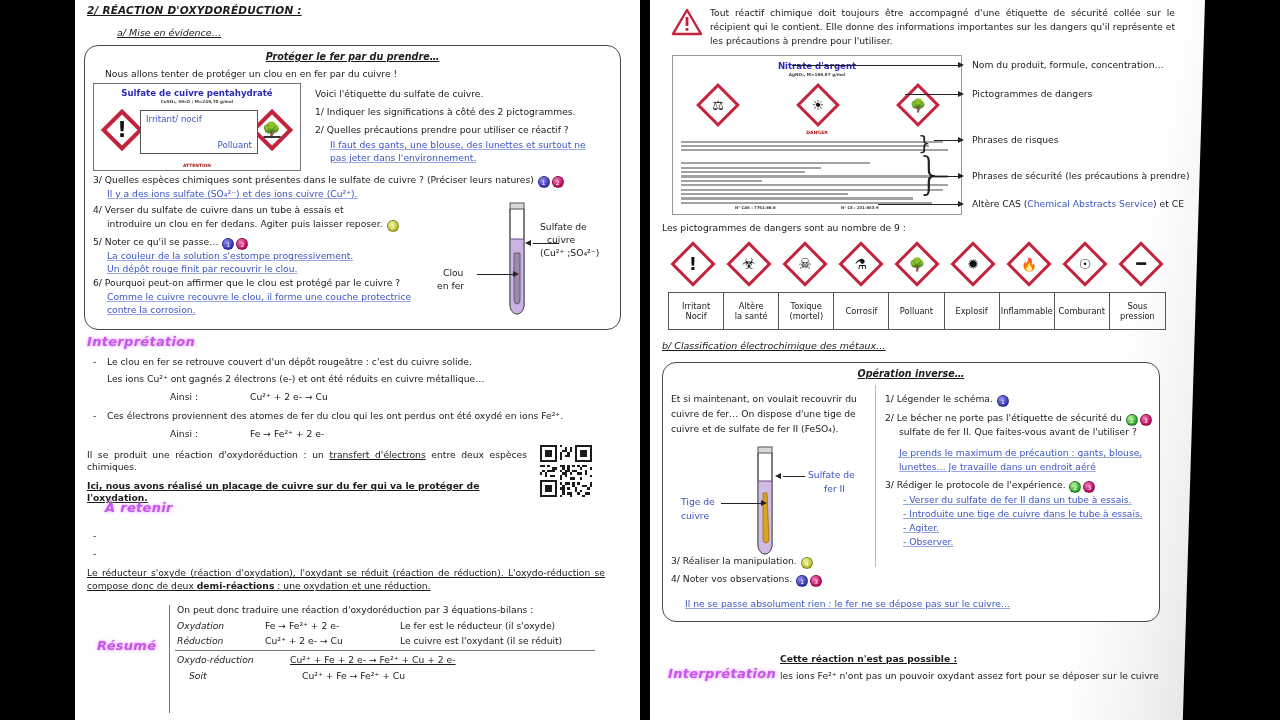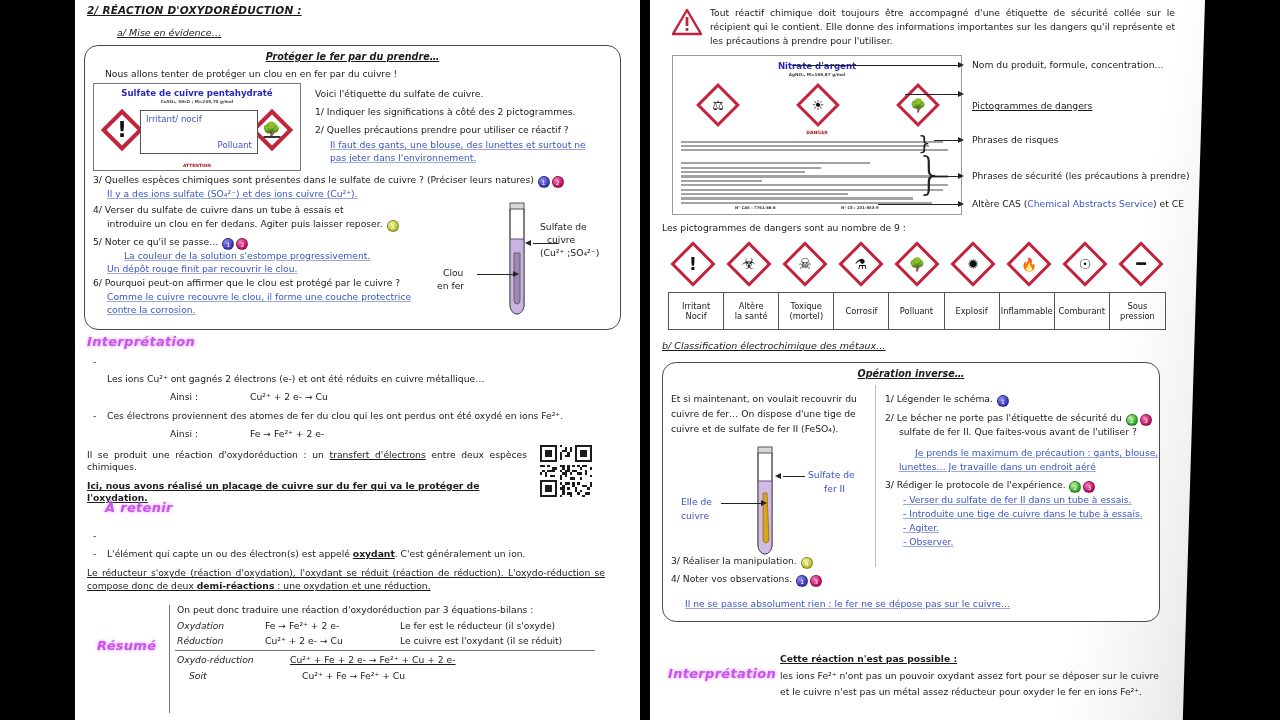--- a/index.html
+++ b/index.html
@@ -162,21 +162,21 @@
       <div class="t" style="position:absolute; left:8px; top:158px; width:300px;">4/  Verser  du  sulfate  de  cuivre  dans  un  tube  à  essais  et</div>
       <div class="t" style="position:absolute; left:22px; top:172px;">
         <span>introduire un clou en fer dedans. Agiter puis laisser reposer.</span>
         <span class="badge badge-yellow">3</span>
       </div>
 
       <div class="t" style="position:absolute; left:8px; top:190px;">
         <span>5/ Noter ce qu'il se passe…</span>
         <span class="badge badge-blue">1</span><span class="badge badge-pink">2</span>
       </div>
-      <div class="t blue-u" style="position:absolute; left:22px; top:204px;margin-left:17px;">La couleur de la solution s'estompe progressivement.</div>
+      <div class="t blue-u" style="position:absolute; left:22px; top:204px;">La couleur de la solution s'estompe progressivement.</div>
       <div class="t blue-u" style="position:absolute; left:22px; top:217px;">Un dépôt rouge finit par recouvrir le clou.</div>
 
       <div class="t" style="position:absolute; left:8px; top:231px;">6/ Pourquoi peut-on affirmer que le clou est protégé par le cuivre ?</div>
       <div class="t blue-u" style="position:absolute; left:22px; top:245px;">Comme le cuivre recouvre le clou, il forme une couche protectrice</div>
       <div class="t blue-u" style="position:absolute; left:22px; top:258px;">contre la corrosion.</div>
 
       <div class="tube" style="left:418px; top:155px; width:28px; height:120px;">
         <svg width="28" height="120" viewBox="0 0 28 120">
           <rect x="7" y="2" width="14" height="8" fill="#d8d8dc" stroke="#555" stroke-width="1"></rect>
           <path d="M7,8 L7,104 a7,9 0 0 0 14,0 L21,8 Z" fill="#ffffff" stroke="#555" stroke-width="1"></path>
@@ -194,20 +194,21 @@
 
       <div class="arrow-line" style="left:392px; top:228px; width:38px;"></div>
       <div class="arrow-head" style="left:428px; top:225px;"></div>
       <div class="t" style="position:absolute; left:358px; top:221px;">Clou</div>
       <div class="t" style="position:absolute; left:352px; top:234px;">en fer</div>
     </div>
 
     <div class="pink-head" style="left:12px; top:334px;">Interprétation</div>
 
     <div class="t" style="position:absolute; left:18px; top:356px;">-</div>
+    <div class="t" style="position:absolute; left:32px; top:356px;">Le clou en fer se retrouve couvert d'un dépôt rougeâtre : c'est du cuivre solide.</div>
     <div class="t" style="position:absolute; left:32px; top:373px;">Les ions Cu²⁺ ont gagnés 2 électrons (e-) et ont été réduits en cuivre métallique…</div>
     <div class="t" style="position:absolute; left:95px; top:391px;">Ainsi :</div>
     <div class="t" style="position:absolute; left:175px; top:391px;">Cu²⁺ + 2 e- → Cu</div>
 
     <div class="t" style="position:absolute; left:18px; top:410px;">-</div>
     <div class="t" style="position:absolute; left:32px; top:410px;text-align:right;">Ces électrons proviennent des atomes de fer du clou qui les ont perdus ont été oxydé en ions Fe²⁺.</div>
     <div class="t" style="position:absolute; left:95px; top:428px;">Ainsi :</div>
     <div class="t" style="position:absolute; left:175px; top:428px;">Fe → Fe²⁺ + 2 e-</div>
 
     <div class="t u b" style="position:absolute; left:12px; top:480px; width:450px;">Ici, nous avons réalisé un placage de cuivre sur du fer qui va le protéger de l'oxydation.</div>
@@ -290,23 +291,20 @@
             <rect x="19" y="17" width="1" height="1"></rect>
           <rect x="20" y="15" width="1" height="2"></rect>
         </g>
       </svg>
     </div>
 
     <div class="pink-head" style="left:30px; top:500px;">À retenir</div>
 
     <div class="t" style="position:absolute; left:18px; top:530px;">-</div>
     <div class="t" style="position:absolute; left:18px; top:548px;">-</div>
-    <div class="t" style="position:absolute; left:32px; top:548px;">
-      <span>L'élément qui capte un ou des électron(s) est appelé </span><span class="b u">oxydant</span><span>. C'est généralement un ion.</span>
-    </div>
     <div class="t just u" style="position:absolute; left:12px; top:566px; width:518px; line-height:1.45;">
       <span>Le  réducteur  s'oxyde  (réaction  d'oxydation),  l'oxydant  se  réduit  (réaction  de  réduction).  L'oxydo-réduction se compose donc de deux </span><span class="b">demi-réactions</span><span> : une oxydation et une réduction.</span>
     </div>
 
     <div class="pink-head" style="left:22px; top:638px;">Résumé</div>
     <div class="vline" style="left:94px; top:605px; height:108px; background:#777;"></div>
 
     <div class="t" style="position:absolute; left:102px; top:604px;">On peut donc traduire une réaction d'oxydoréduction par 3 équations-bilans :</div>
 
     <div class="t i" style="position:absolute; left:102px; top:620px;">Oxydation</div>
@@ -381,21 +379,21 @@
       <div style="position:absolute; left:62px; bottom:4px; font-size:3.8px; font-weight:bold; color:#333;">N° CAS : 7761-88-8</div>
       <div style="position:absolute; left:168px; bottom:4px; font-size:3.8px; font-weight:bold; color:#333;">N° CE : 231-853-9</div>
     </div>
 
     <div class="arrow-line" style="left:142px; top:65px; width:168px;"></div>
     <div class="arrow-head" style="left:308px; top:62px;"></div>
     <div class="t" style="position:absolute; left:322px; top:59px;">Nom du produit, formule, concentration…</div>
 
     <div class="arrow-line" style="left:255px; top:94px; width:55px;"></div>
     <div class="arrow-head" style="left:308px; top:91px;"></div>
-    <div class="t" style="position:absolute; left:322px; top:100px;text-decoration:underline;">Pictogrammes de dangers</div>
+    <div class="t" style="position:absolute; left:322px; top:88px;">Pictogrammes de dangers</div>
 
     <div style="position:absolute; left:268px; top:133px; font-size:20px; color:#222; line-height:1;">}</div>
     <div class="arrow-line" style="left:284px; top:140px; width:26px;"></div>
     <div class="arrow-head" style="left:308px; top:137px;"></div>
     <div class="t" style="position:absolute; left:322px; top:134px;">Phrases de risques</div>
 
     <div style="position:absolute; left:266px; top:152px; font-size:44px; color:#222; line-height:1; font-weight:300;">}</div>
     <div class="arrow-line" style="left:284px; top:176px; width:26px;"></div>
     <div class="arrow-head" style="left:308px; top:173px;"></div>
     <div class="t" style="position:absolute; left:322px; top:170px;">Phrases de sécurité (les précautions à prendre)</div>
@@ -521,33 +519,33 @@
           <path d="M7,8 L7,100 a7,9 0 0 0 14,0 L21,8" fill="none" stroke="#555" stroke-width="1"></path>
         </svg>
       </div>
       <div class="arrow-line" style="left:120px; top:113px; width:22px;"></div>
       <div class="arrow-head" style="left:112px; top:110px; transform:rotate(180deg);"></div>
       <div class="t blue" style="position:absolute; left:145px; top:106px;">Sulfate de</div>
       <div class="t blue" style="position:absolute; left:161px; top:120px;">fer II</div>
 
       <div class="arrow-line" style="left:58px; top:140px; width:42px;"></div>
       <div class="arrow-head" style="left:98px; top:137px;"></div>
-      <div class="t blue" style="position:absolute; left:18px; top:133px;">Elle de</div>
+      <div class="t blue" style="position:absolute; left:18px; top:133px;">Tige de</div>
       <div class="t blue" style="position:absolute; left:18px; top:147px;">cuivre</div>
 
       <div class="t" style="position:absolute; left:222px; top:30px;">
         <span>1/ Légender le schéma.</span>
         <span class="badge badge-blue">1</span>
       </div>
       <div class="t" style="position:absolute; left:222px; top:49px;">
         <span>2/ Le bécher ne porte pas l'étiquette de sécurité du</span>
         <span class="badge badge-green">2</span><span class="badge badge-pink">3</span>
       </div>
       <div class="t" style="position:absolute; left:236px; top:63px;">sulfate de fer II. Que faites-vous avant de l'utiliser ?</div>
-      <div class="t blue-u" style="position:absolute; left:236px; top:84px;margin-left:16px;">Je prends le maximum de précaution : gants, blouse,</div>
+      <div class="t blue-u" style="position:absolute; left:236px; top:84px;">Je prends le maximum de précaution : gants, blouse,</div>
       <div class="t blue-u" style="position:absolute; left:236px; top:98px;">lunettes… Je travaille dans un endroit aéré</div>
 
       <div class="t" style="position:absolute; left:222px; top:116px;">
         <span>3/ Rédiger le protocole de l'expérience.</span>
         <span class="badge badge-green">2</span><span class="badge badge-pink">3</span>
       </div>
       <div class="t blue-u" style="position:absolute; left:240px; top:131px;">- Verser du sulfate de fer II dans un tube à essais.</div>
       <div class="t blue-u" style="position:absolute; left:240px; top:145px;">- Introduite une tige de cuivre dans le tube à essais.</div>
       <div class="t blue-u" style="position:absolute; left:240px; top:159px;">- Agiter.</div>
       <div class="t blue-u" style="position:absolute; left:240px; top:173px;">- Observer.</div>
@@ -559,15 +557,14 @@
       <div class="t" style="position:absolute; left:8px; top:210px;">
         <span>4/ Noter vos observations.</span>
         <span class="badge badge-blue">1</span><span class="badge badge-pink">3</span>
       </div>
       <div class="t blue-u" style="position:absolute; left:22px; top:235px;">Il ne se passe absolument rien : le fer ne se dépose pas sur le cuivre…</div>
     </div>
 
     <div class="pink-head" style="left:18px; top:666px;">Interprétation</div>
     <div class="t u" style="position:absolute; left:130px; top:653px;font-weight:bold;">Cette réaction n'est pas possible :</div>
     <div class="t" style="position:absolute; left:130px; top:670px;">les ions Fe²⁺ n'ont pas un pouvoir oxydant assez fort pour se déposer sur le cuivre</div>
-    <div class="t" style="position:absolute; left:130px; top:686px;">et le cuivre n'est pas un métal assez réducteur pour oxyder le fer en ions Fe²⁺.</div>
   </div>
 </div>
 
 </body></html>

